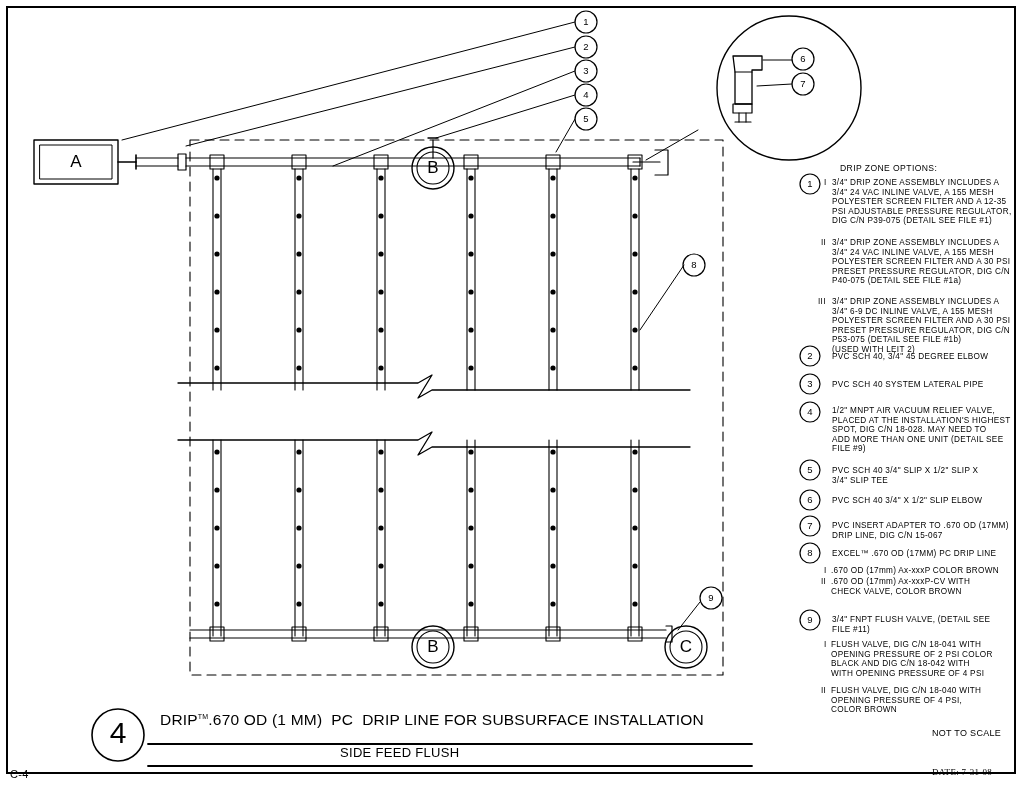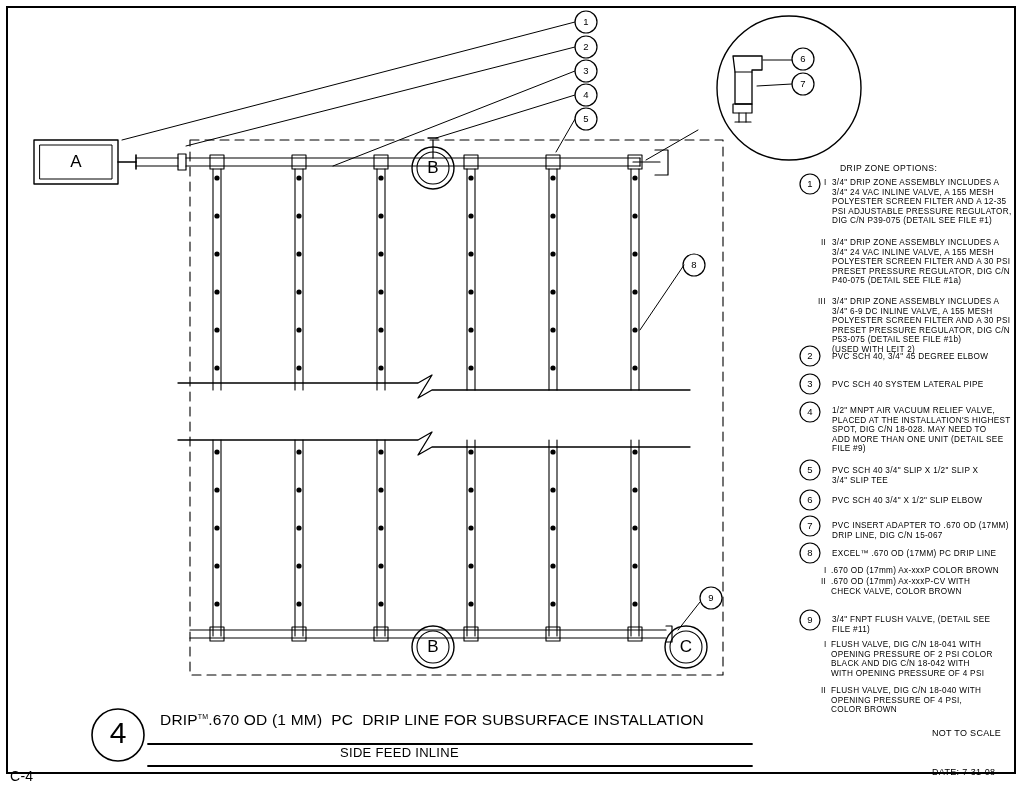--- a/index.html
+++ b/index.html
@@ -63,21 +63,21 @@
     white-space: pre;
   }
   .small-note {
     position: absolute;
     font-size: 9px;
     letter-spacing: 0.3px;
     white-space: pre;
   }
   .corner-id {
     position: absolute;
-    font-size: 14px;
+    font-size: 11px;
     letter-spacing: 0.3px;
   }
   .bubble-num {
     position: absolute;
     font-size: 9.5px;
     text-align: center;
     white-space: pre;
   }
   .big-num {
     position: absolute;
@@ -375,20 +375,20 @@
 OPENING PRESSURE OF 2 PSI COLOR
 BLACK AND DIG C/N 18-042 WITH
 WITH OPENING PRESSURE OF 4 PSI</div>
   <div class="legend-text" style="left:821px; top:686px; width:12px;">II</div>
   <div class="legend-text" style="left:831px; top:686px; width:198px;">FLUSH VALVE, DIG C/N 18-040 WITH
 OPENING PRESSURE OF 4 PSI,
 COLOR BROWN</div>
 
   <div class="big-num" style="left:98px; top:716px; width:40px;">4</div>
   <div class="title-main" style="left:160px; top:711px;"><span>DRIP</span><span class="tm">TM</span><span>.670 OD (1 MM)  PC  DRIP LINE FOR SUBSURFACE INSTALLATION</span></div>
-  <div class="title-sub" style="left:340px; top:745px;">SIDE FEED INLINE</div>
+  <div class="title-sub" style="left:340px; top:745px;">SIDE FEED FLUSH</div>
 
   <div class="small-note" style="left:932px; top:728px;">NOT TO SCALE</div>
-  <div class="small-note" style="left:932px; top:767px;">DATE: 7-31-08</div>
+  <div class="small-note" style="left:932px; top:767px;font-family:Liberation Serif, serif;">DATE: 7-31-08</div>
 
   <div class="corner-id" style="left:10px; top:768px;">C-4</div>
 
 </div>
 
 </body></html>

